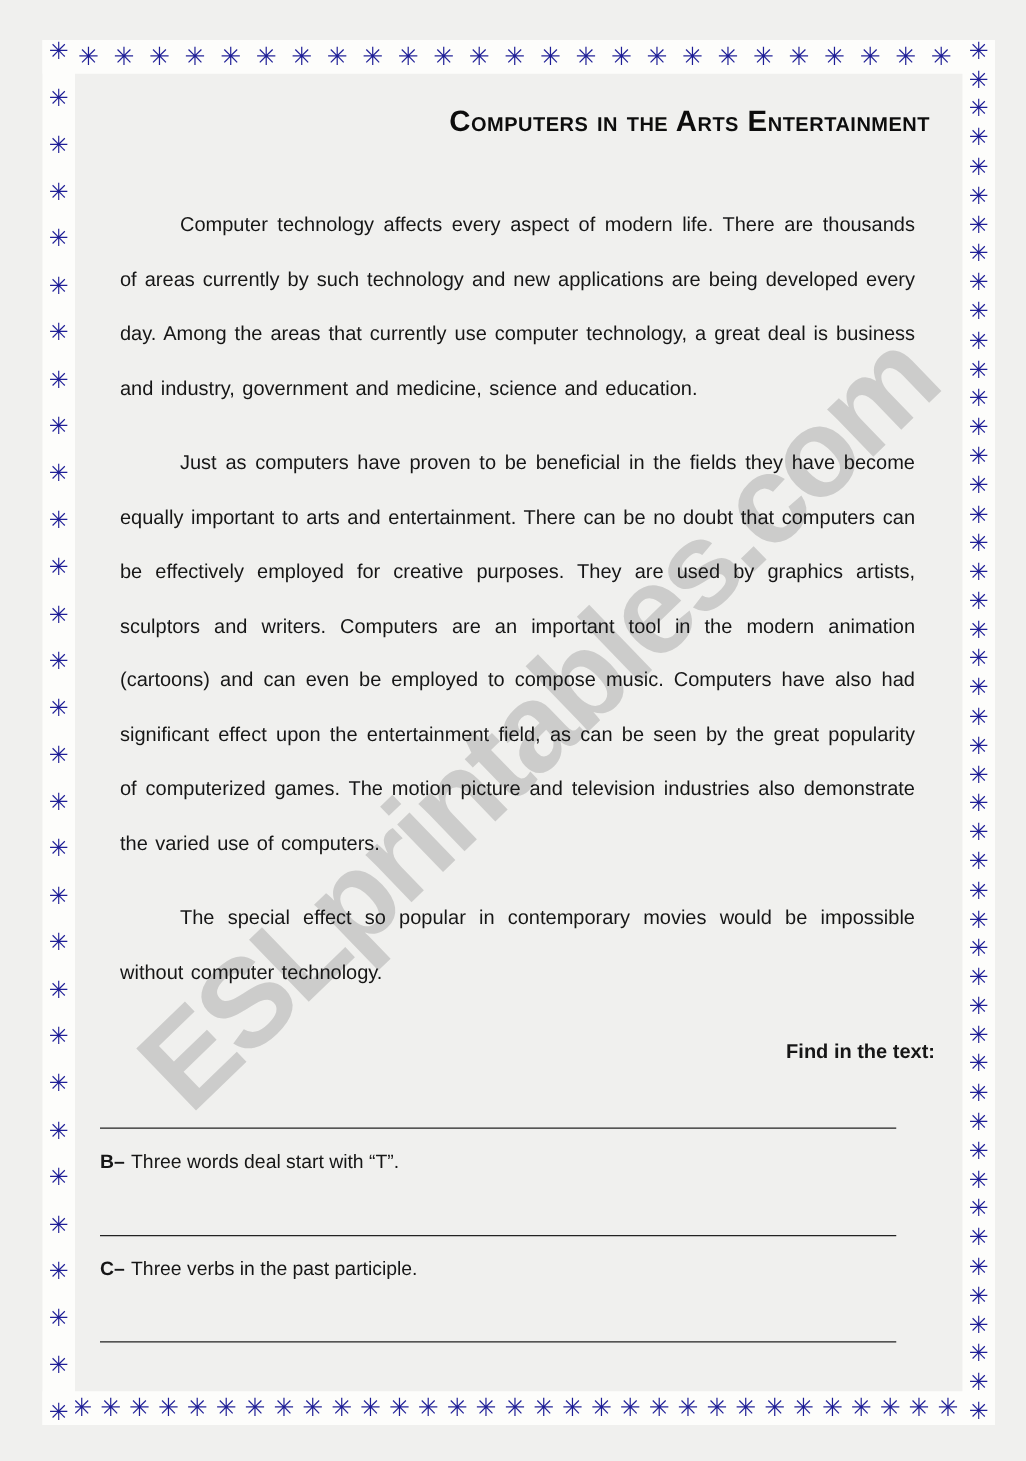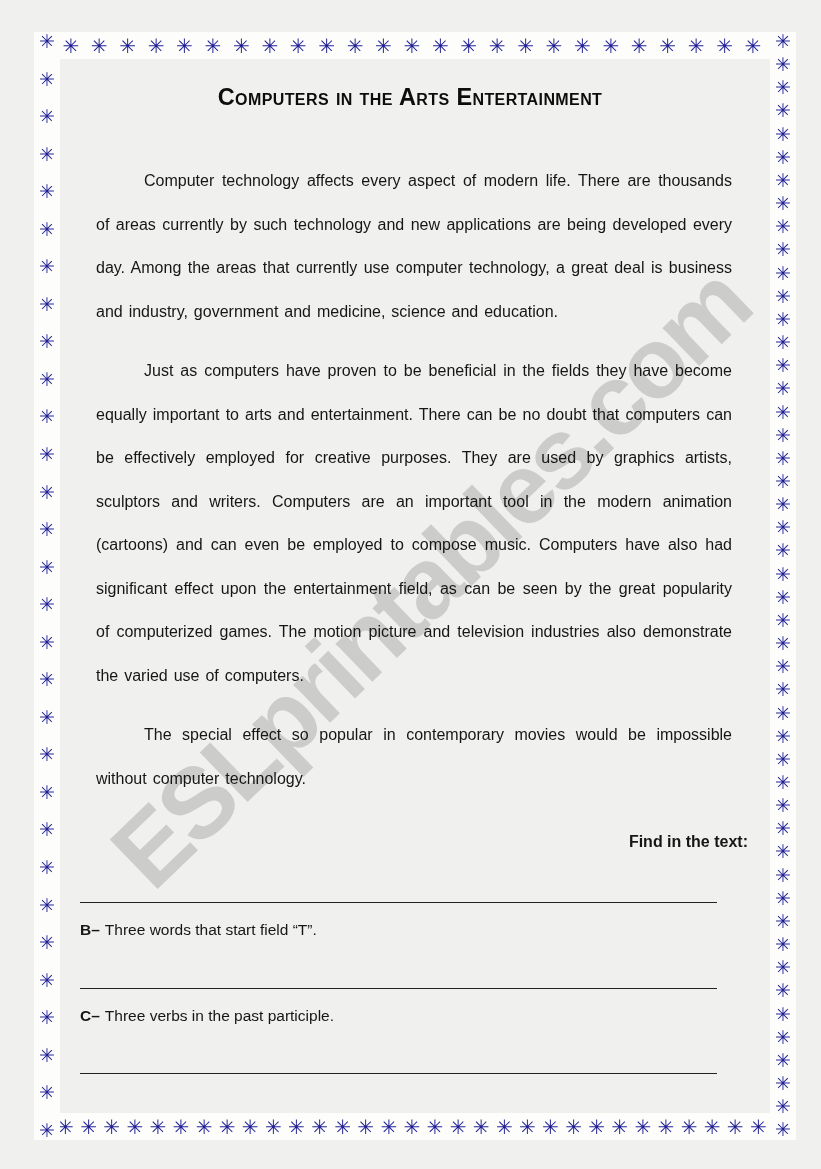--- a/index.html
+++ b/index.html
@@ -51,21 +51,21 @@
     white-space: nowrap;
     color: var(--watermark-gray);
     opacity: 0.55;
     z-index: 1;
   }
 
   
   .doc-title {
     position: absolute;
     top: 84px; left: 76px; width: 668px;
-    text-align: center;
+    text-align: right;
     font-size: 23.5px;
     font-weight: bold;
     font-variant: small-caps;
     letter-spacing: 0.4px;
     color: #0d0d0d;
     z-index: 2;
     margin: 0;
   }
   .doc-body {
     position: absolute;
@@ -262,21 +262,21 @@
 <div class="doc-body">
   <p>Computer technology affects every aspect of modern life. There are thousands of areas currently by such technology and new applications are being developed every day. Among the areas that currently use computer technology, a great deal is business and industry, government and medicine, science and education.</p>
   <p>Just as computers have proven to be beneficial in the fields they have become equally important to arts and entertainment. There can be no doubt that computers can be effectively employed for creative purposes. They are used by graphics artists, sculptors and writers. Computers are an important tool in the modern animation (cartoons) and can even be employed to compose music. Computers have also had significant effect upon the entertainment field, as can be seen by the great popularity of computerized games. The motion picture and television industries also demonstrate the varied use of computers.</p>
   <p>The special effect so popular in contemporary movies would be impossible without computer technology.</p>
 
   <div class="section-heading">Find in the text:</div>
 
   <div class="answer-line l1"></div>
 
   <div class="question q-b">
-    <span class="q-label">B–</span><span>Three words that start field “T”.</span>
+    <span class="q-label">B–</span><span>Three words deal start with “T”.</span>
   </div>
   <div class="answer-line l2"></div>
 
   <div class="question q-c">
     <span class="q-label">C–</span><span>Three verbs in the past participle.</span>
   </div>
   <div class="answer-line l3"></div>
 
 </div>
 

